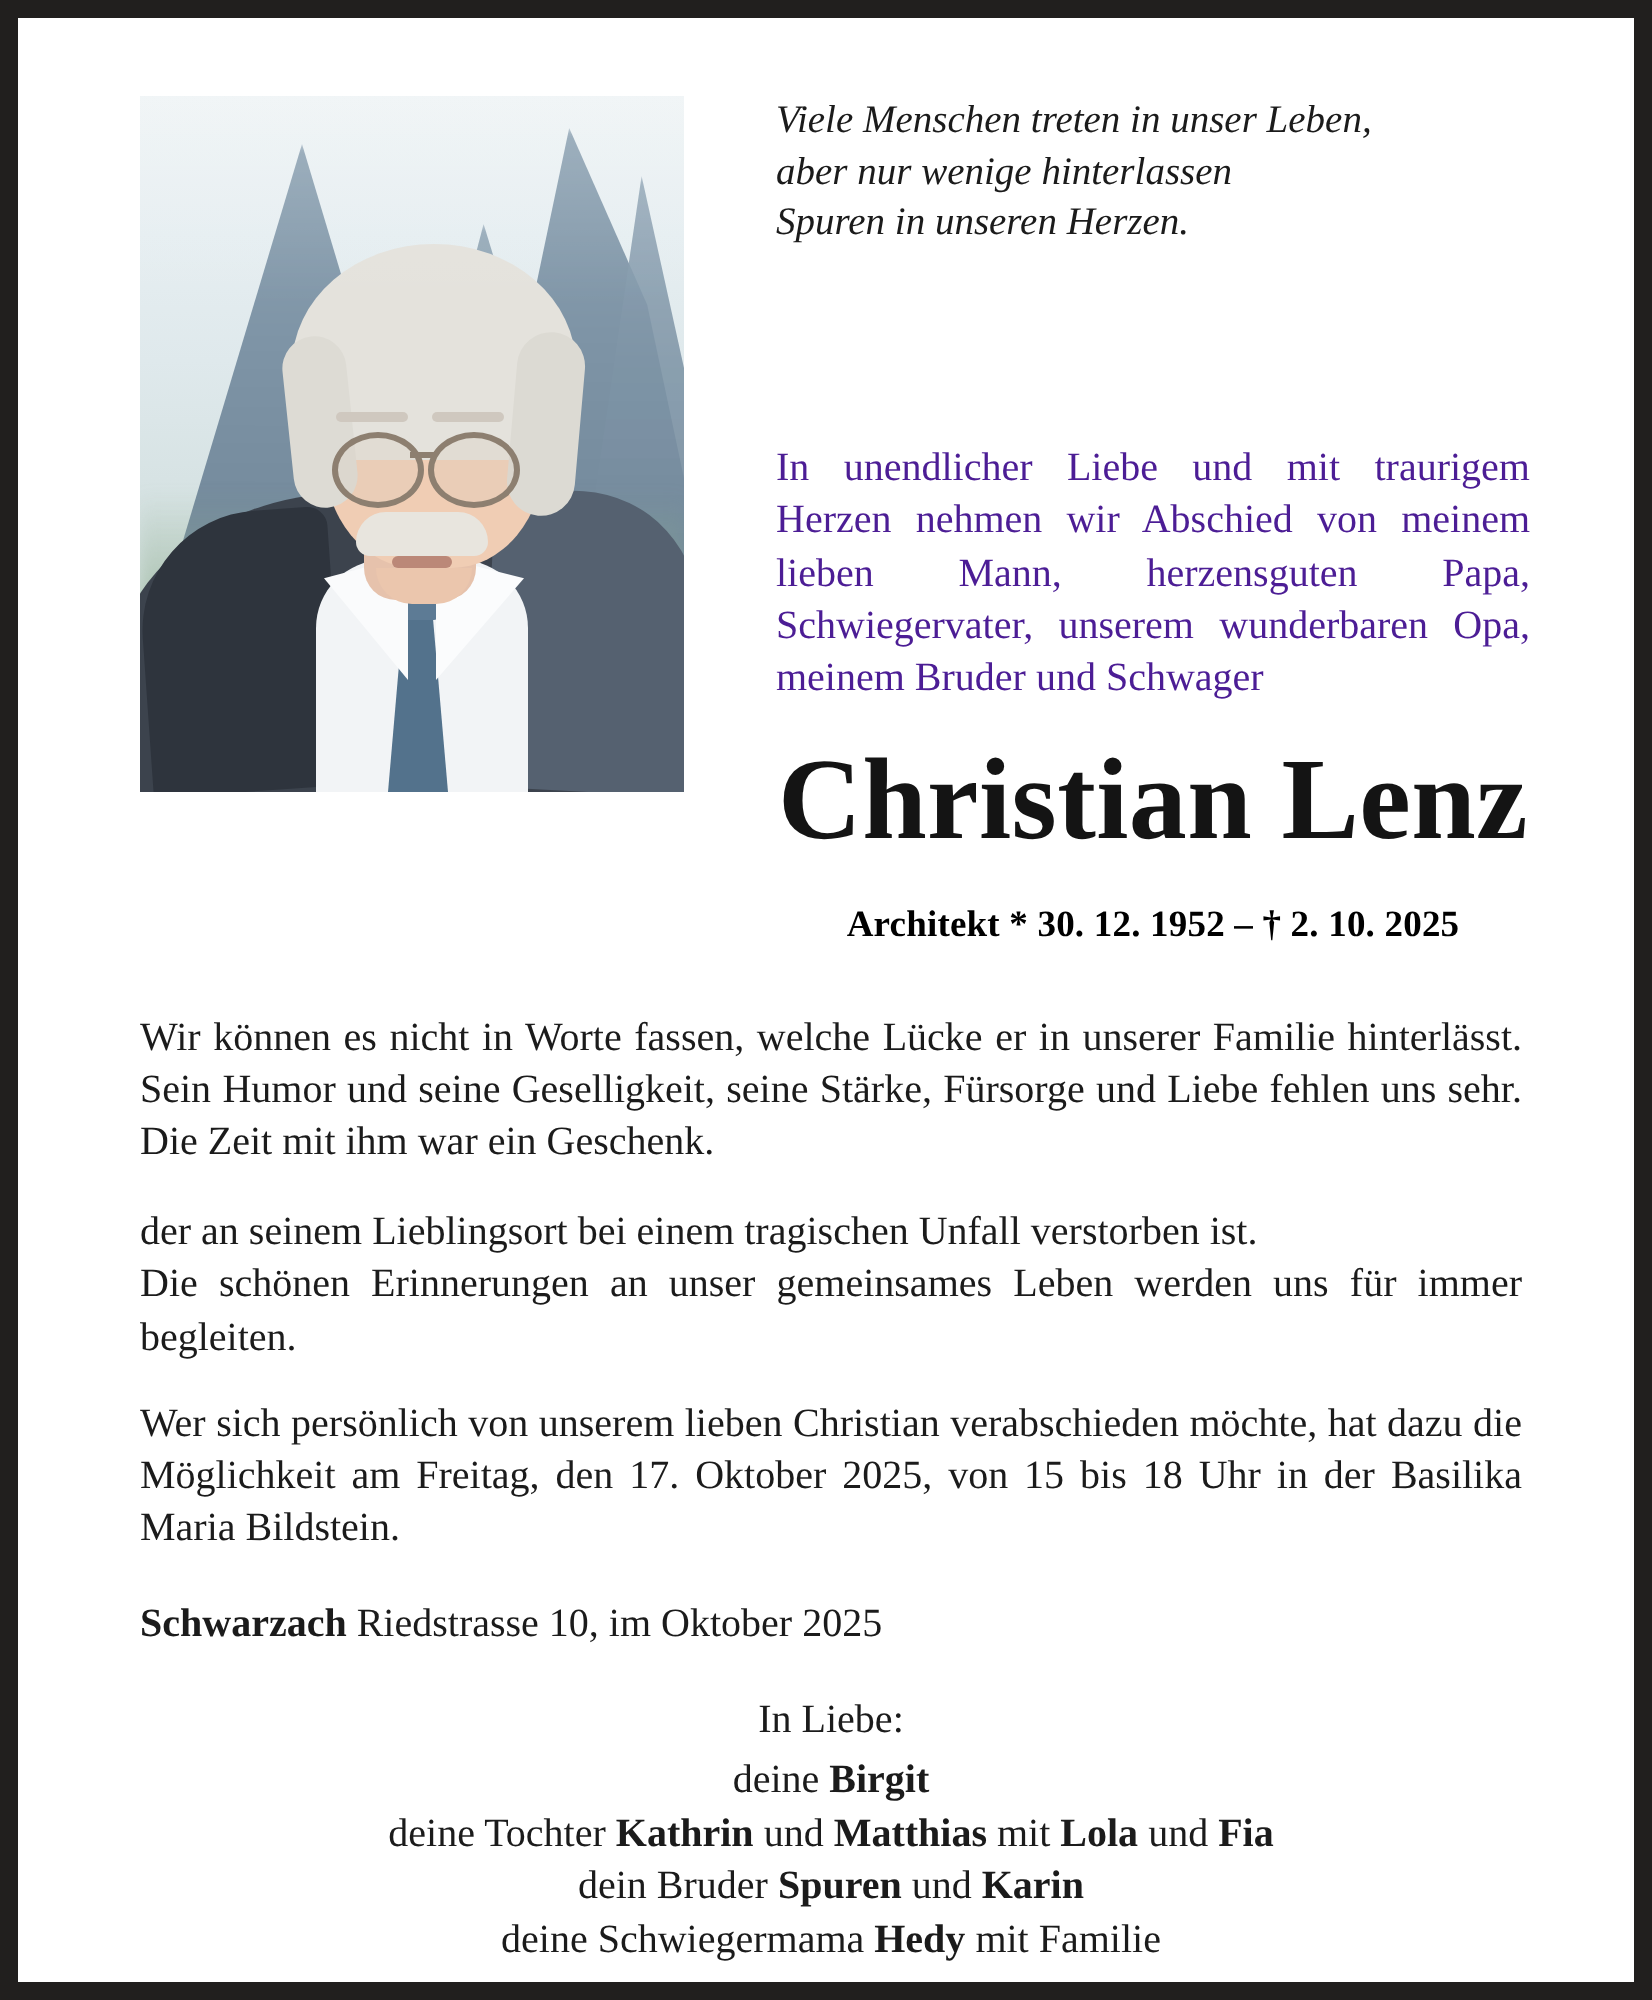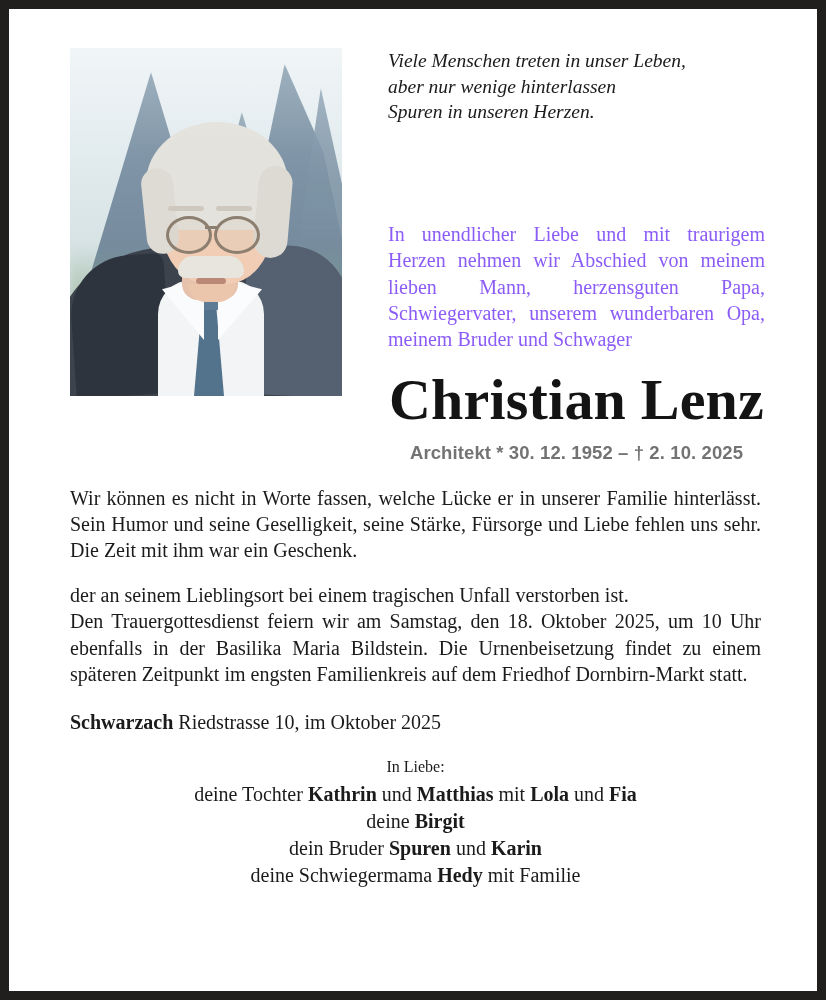--- a/index.html
+++ b/index.html
@@ -196,42 +196,42 @@
     line-height: 1.32;
     color: #1b1b1b;
     margin: 0;
     white-space: pre-line;
   }
   .intro {
     margin: 0;
     padding-top: 96px;
     font-size: 20px;
     line-height: 1.31;
-    color: #8b5cf6;
+    color: #4c1d95;
     text-align: justify;
     text-align-last: left;
   }
   .name {
     margin: 0;
     padding-top: 18px;
     font-size: 58px;
     line-height: 1.05;
     letter-spacing: .2px;
     color: #141414;
     text-align: center;
     white-space: nowrap;
   }
   .dates {
-    margin: 4px;
+    margin: 15px;
     padding-top: 7px;
-    font-family: Liberation Sans, sans-serif;
+    font-family: Liberation Serif, serif;
     font-weight: bold;
     font-size: 18.5px;
     letter-spacing: .1px;
-    color: #737373;
+    color: #000000;
     text-align: center;
   }
 
   
   .body {
     padding: 0 56px 0 61px;
     box-sizing: border-box;
   }
   .para {
     margin: 0;
@@ -250,21 +250,21 @@
     padding-top: 22px;
     font-size: 20px;
     line-height: 1.3;
     color: #1b1b1b;
   }
   .place b { font-weight: bold; }
 
   .inliebe {
     margin: 0;
     padding-top: 22px;
-    font-size: 16px;
+    font-size: 20px;
     line-height: 1.3;
     color: #1b1b1b;
     text-align: center;
   }
   .family {
     margin: 0;
     padding-top: 4px;
     font-size: 20px;
     line-height: 1.34;
     color: #1b1b1b;
@@ -321,35 +321,36 @@
         <p class="dates">Architekt * 30. 12. 1952 – † 2. 10. 2025</p>
       </div>
 
     </div>
 
     <div class="body">
 
       <p class="para gap">Wir können es nicht in Worte fassen, welche Lücke er in unserer Familie hinterlässt. Sein Humor und seine Geselligkeit, seine Stärke, Fürsorge und Liebe fehlen uns sehr. Die Zeit mit ihm war ein Geschenk.</p>
 
       <p class="para lead">der an seinem Lieblingsort bei einem tragischen Unfall verstorben ist.</p>
-
-      <p class="para tight">Den Trauergottesdienst feiern wir am Samstag, den 18. Oktober 2025, um 10 Uhr ebenfalls in der Basilika Maria Bildstein. Die Urnenbeisetzung findet zu einem späteren Zeitpunkt im engsten Familienkreis auf dem Friedhof Dornbirn-Markt statt.</p>
+      <p class="para tight">Die schönen Erinnerungen an unser gemeinsames Leben werden uns für immer begleiten.</p>
+
+      <p class="para gap">Wer sich persönlich von unserem lieben Christian verabschieden möchte, hat dazu die Möglichkeit am Freitag, den 17. Oktober 2025, von 15 bis 18 Uhr in der Basilika Maria Bildstein.</p>
 
       <p class="place">
         <b>Schwarzach</b><span> Riedstrasse 10, im Oktober 2025</span>
       </p>
 
       <p class="inliebe">In Liebe:</p>
 
       <div class="family">
         <div>
-          <span>deine Tochter </span><b>Kathrin</b><span> und </span><b>Matthias</b><span> mit </span><b>Lola</b><span> und </span><b>Fia</b>
+          <span>deine </span><b>Birgit</b>
         </div>
         <div>
-          <span>deine </span><b>Birgit</b>
+          <span>deine Tochter </span><b>Kathrin</b><span> und </span><b>Matthias</b><span> mit </span><b>Lola</b><span> und </span><b>Fia</b>
         </div>
         <div>
           <span>dein Bruder </span><b>Spuren</b><span> und </span><b>Karin</b>
         </div>
         <div>
           <span>deine Schwiegermama </span><b>Hedy</b><span> mit Familie</span>
         </div>
       </div>
 
     </div>

